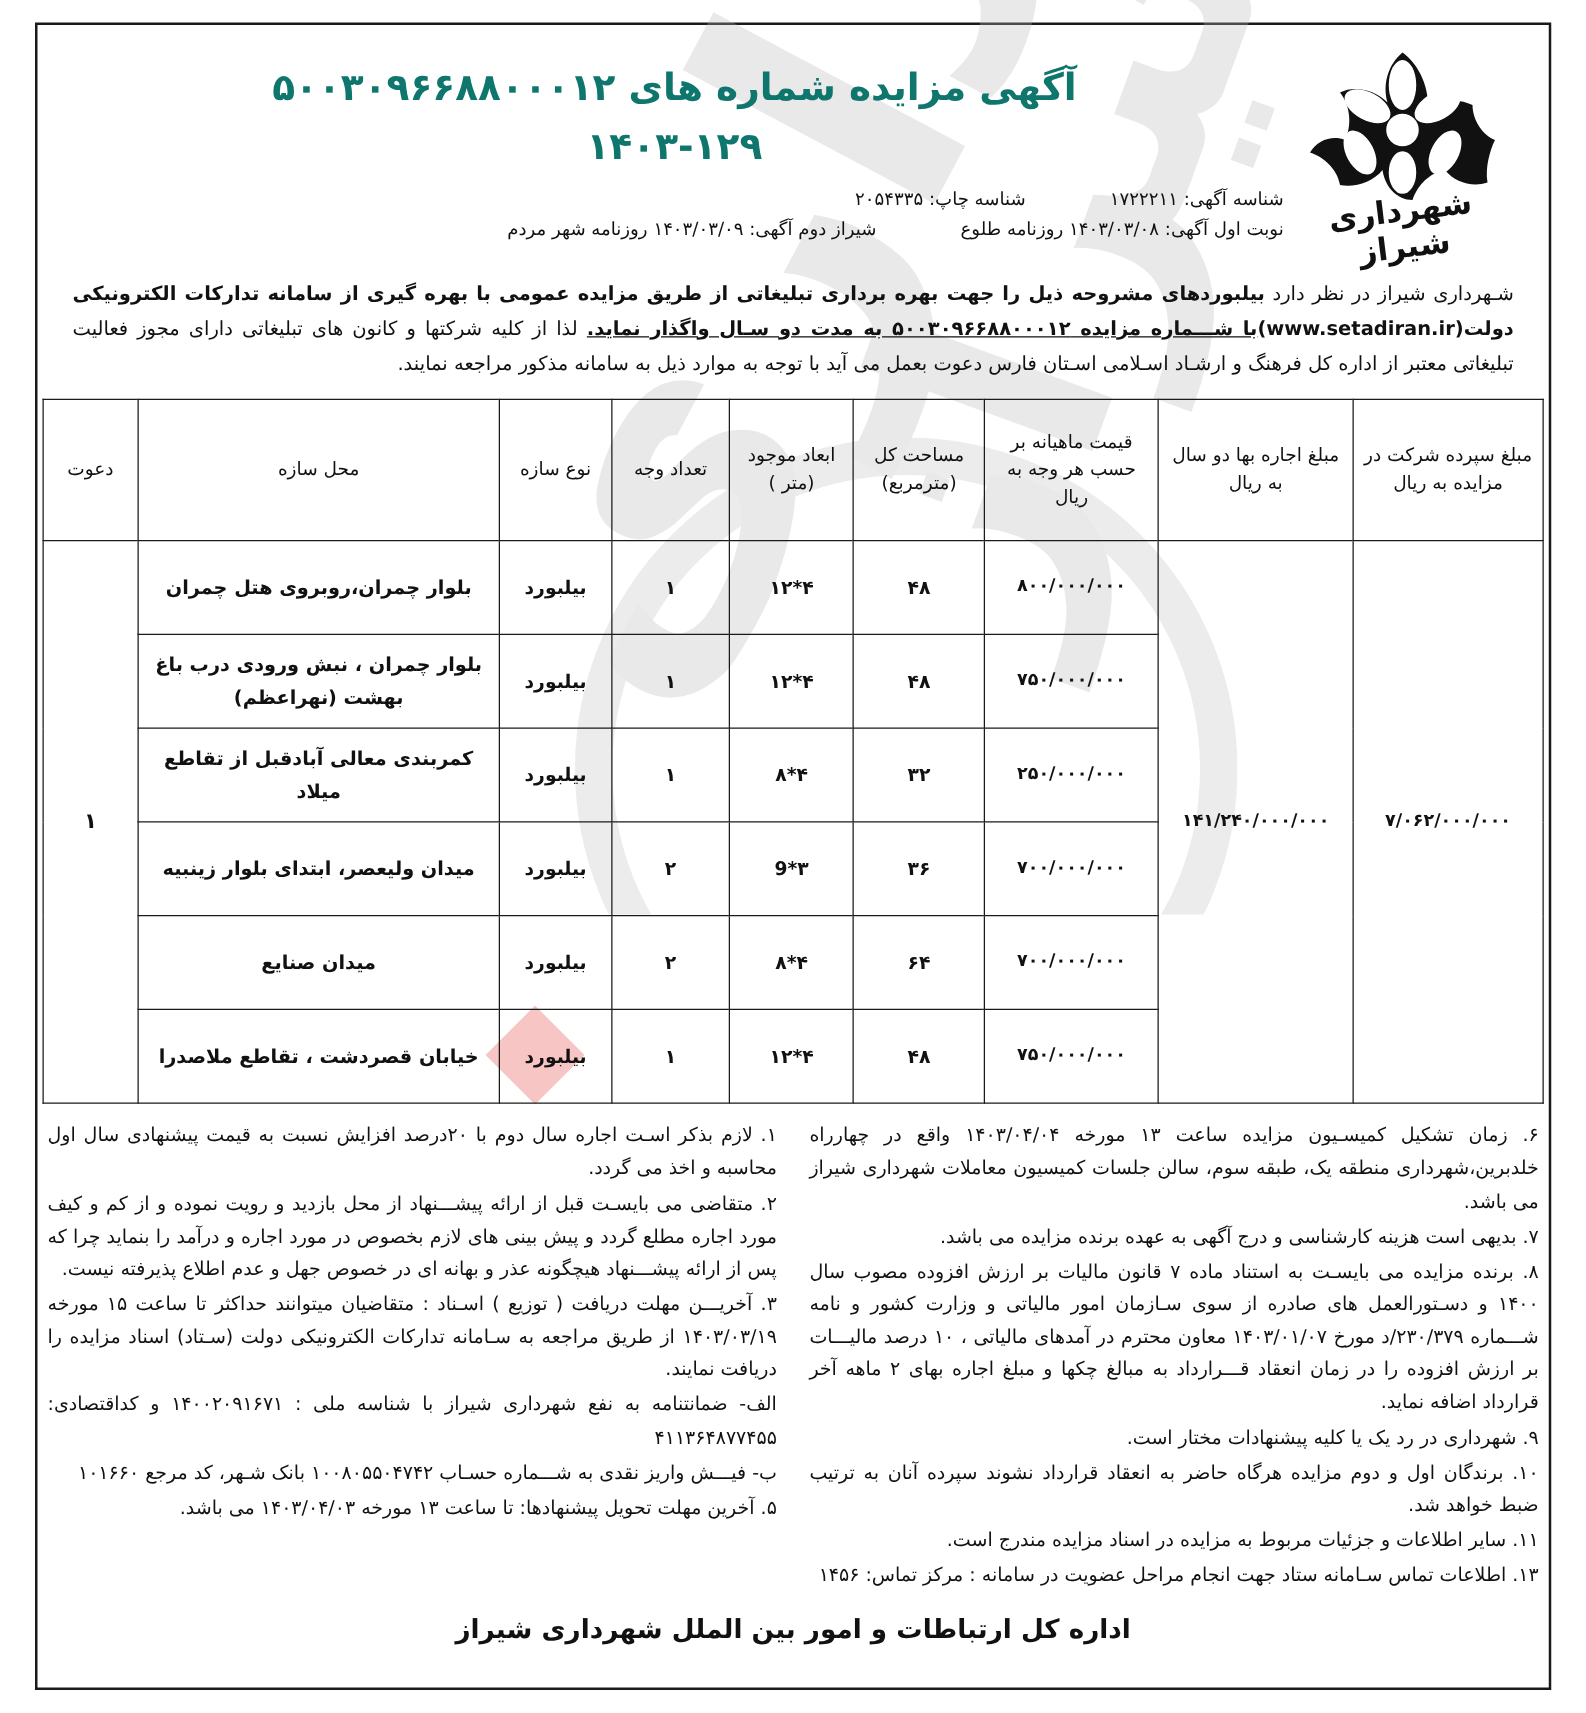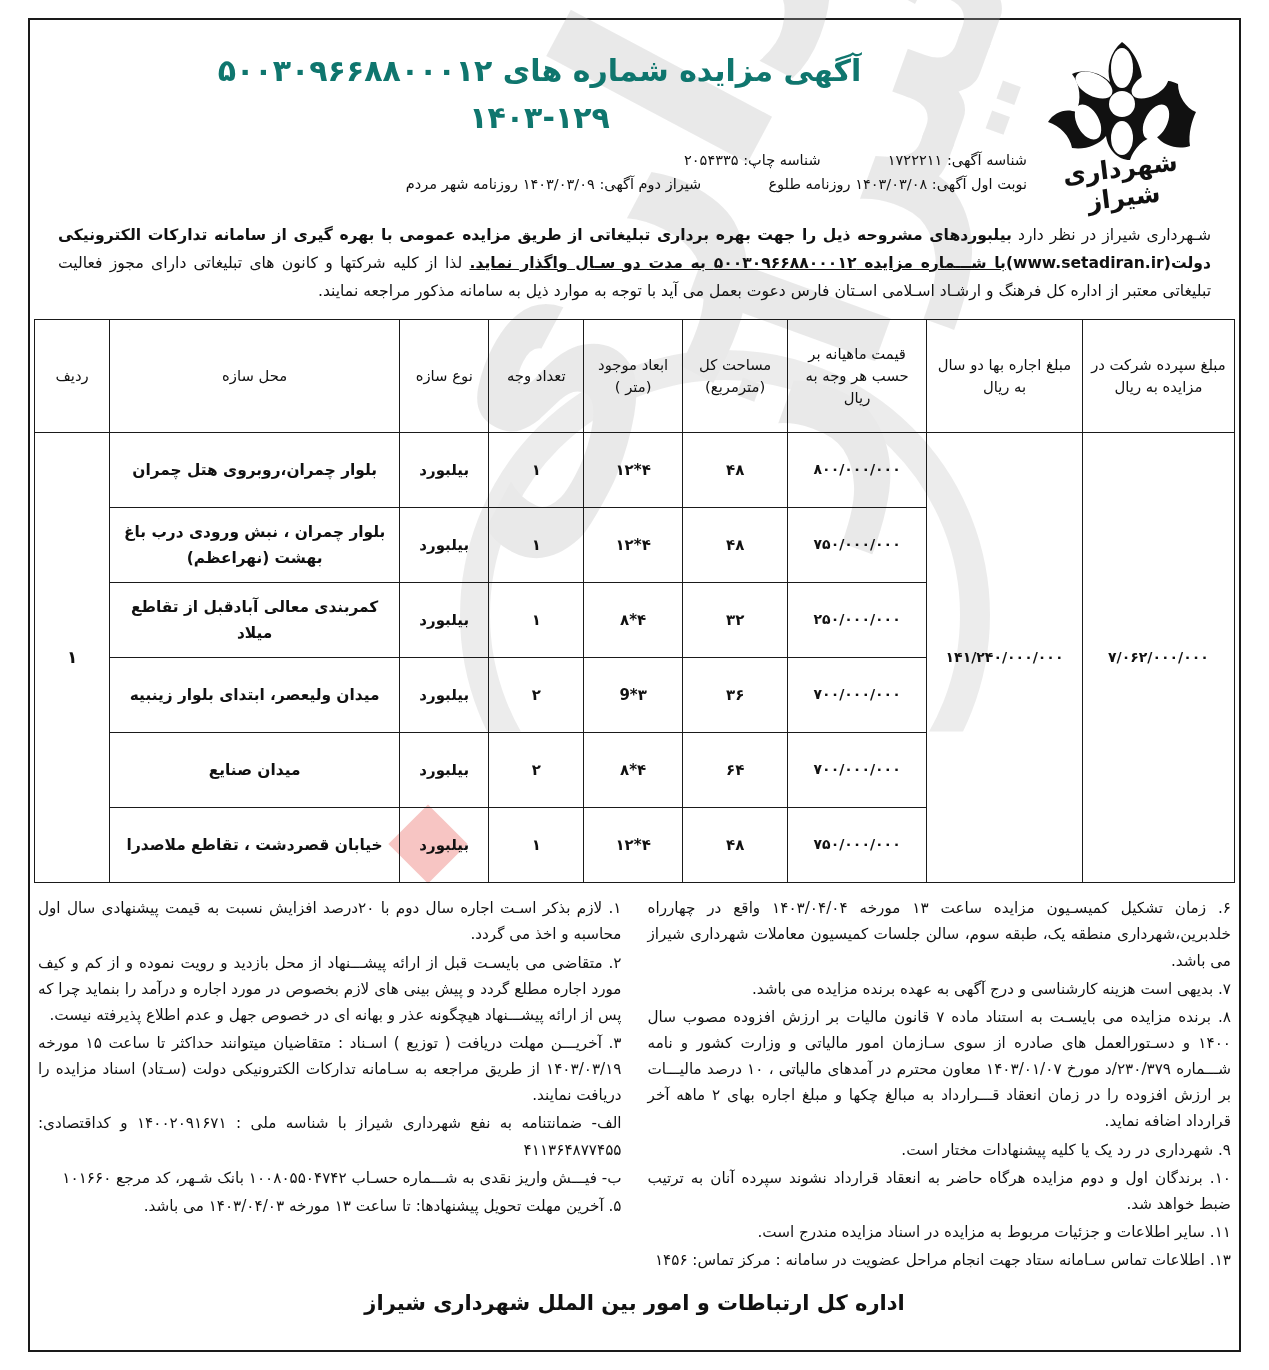--- a/index.html
+++ b/index.html
@@ -273,21 +273,21 @@
         <thead>
           <tr>
             <th class="col-deposit">مبلغ سپرده شرکت در مزایده به ریال</th>
             <th class="col-twoyear">مبلغ  اجاره بها دو سال به ریال</th>
             <th class="col-monthly">قیمت ماهیانه  بر حسب هر وجه به ریال</th>
             <th class="col-area">مساحت کل (مترمربع)</th>
             <th class="col-dim">ابعاد موجود (متر )</th>
             <th class="col-faces">تعداد وجه</th>
             <th class="col-type">نوع سازه</th>
             <th class="col-place">محل  سازه</th>
-            <th class="col-rowno">ردیف</th>
+            <th class="col-rowno">دعوت</th>
           </tr>
         </thead>
         <tbody>
           <tr>
             <td class="money" rowspan="6">۷/۰۶۲/۰۰۰/۰۰۰</td>
             <td class="money" rowspan="6">۱۴۱/۲۴۰/۰۰۰/۰۰۰</td>
             <td class="money">۸۰۰/۰۰۰/۰۰۰</td>
             <td>۴۸</td>
             <td>۴*۱۲</td>
             <td>۱</td>

